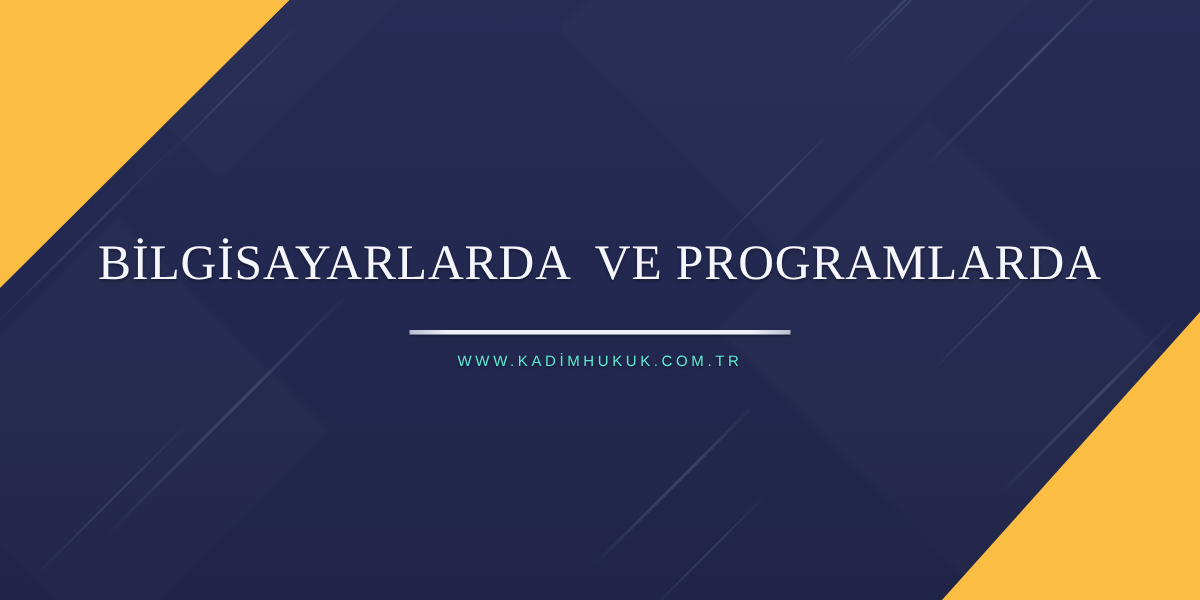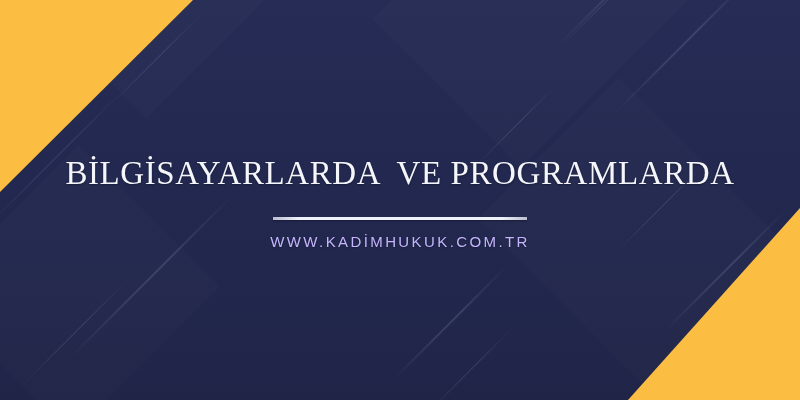--- a/index.html
+++ b/index.html
@@ -97,23 +97,23 @@
     margin: 21px 0 13px 0;
     background: linear-gradient(90deg,
         rgba(235,240,250,0.75) 0%,
         #eef1f8 10%,
         #eef1f8 90%,
         rgba(235,240,250,0.75) 100%);
     box-shadow: 0 1px 2px rgba(0,0,0,0.3);
   }
 
   .site-url {
-    color: #c4b5fd;
+    color: #5eead4;
     font-family: "Liberation Sans", "DejaVu Sans", sans-serif;
-    font-size: 15px;
+    font-size: 10px;
     font-weight: 400;
     letter-spacing: 2.4px;
     text-shadow: 0 1px 2px rgba(0,0,0,0.3);
     white-space: nowrap;
   }
 </style>
 </head>
 <body>
 
 <div class="banner">

